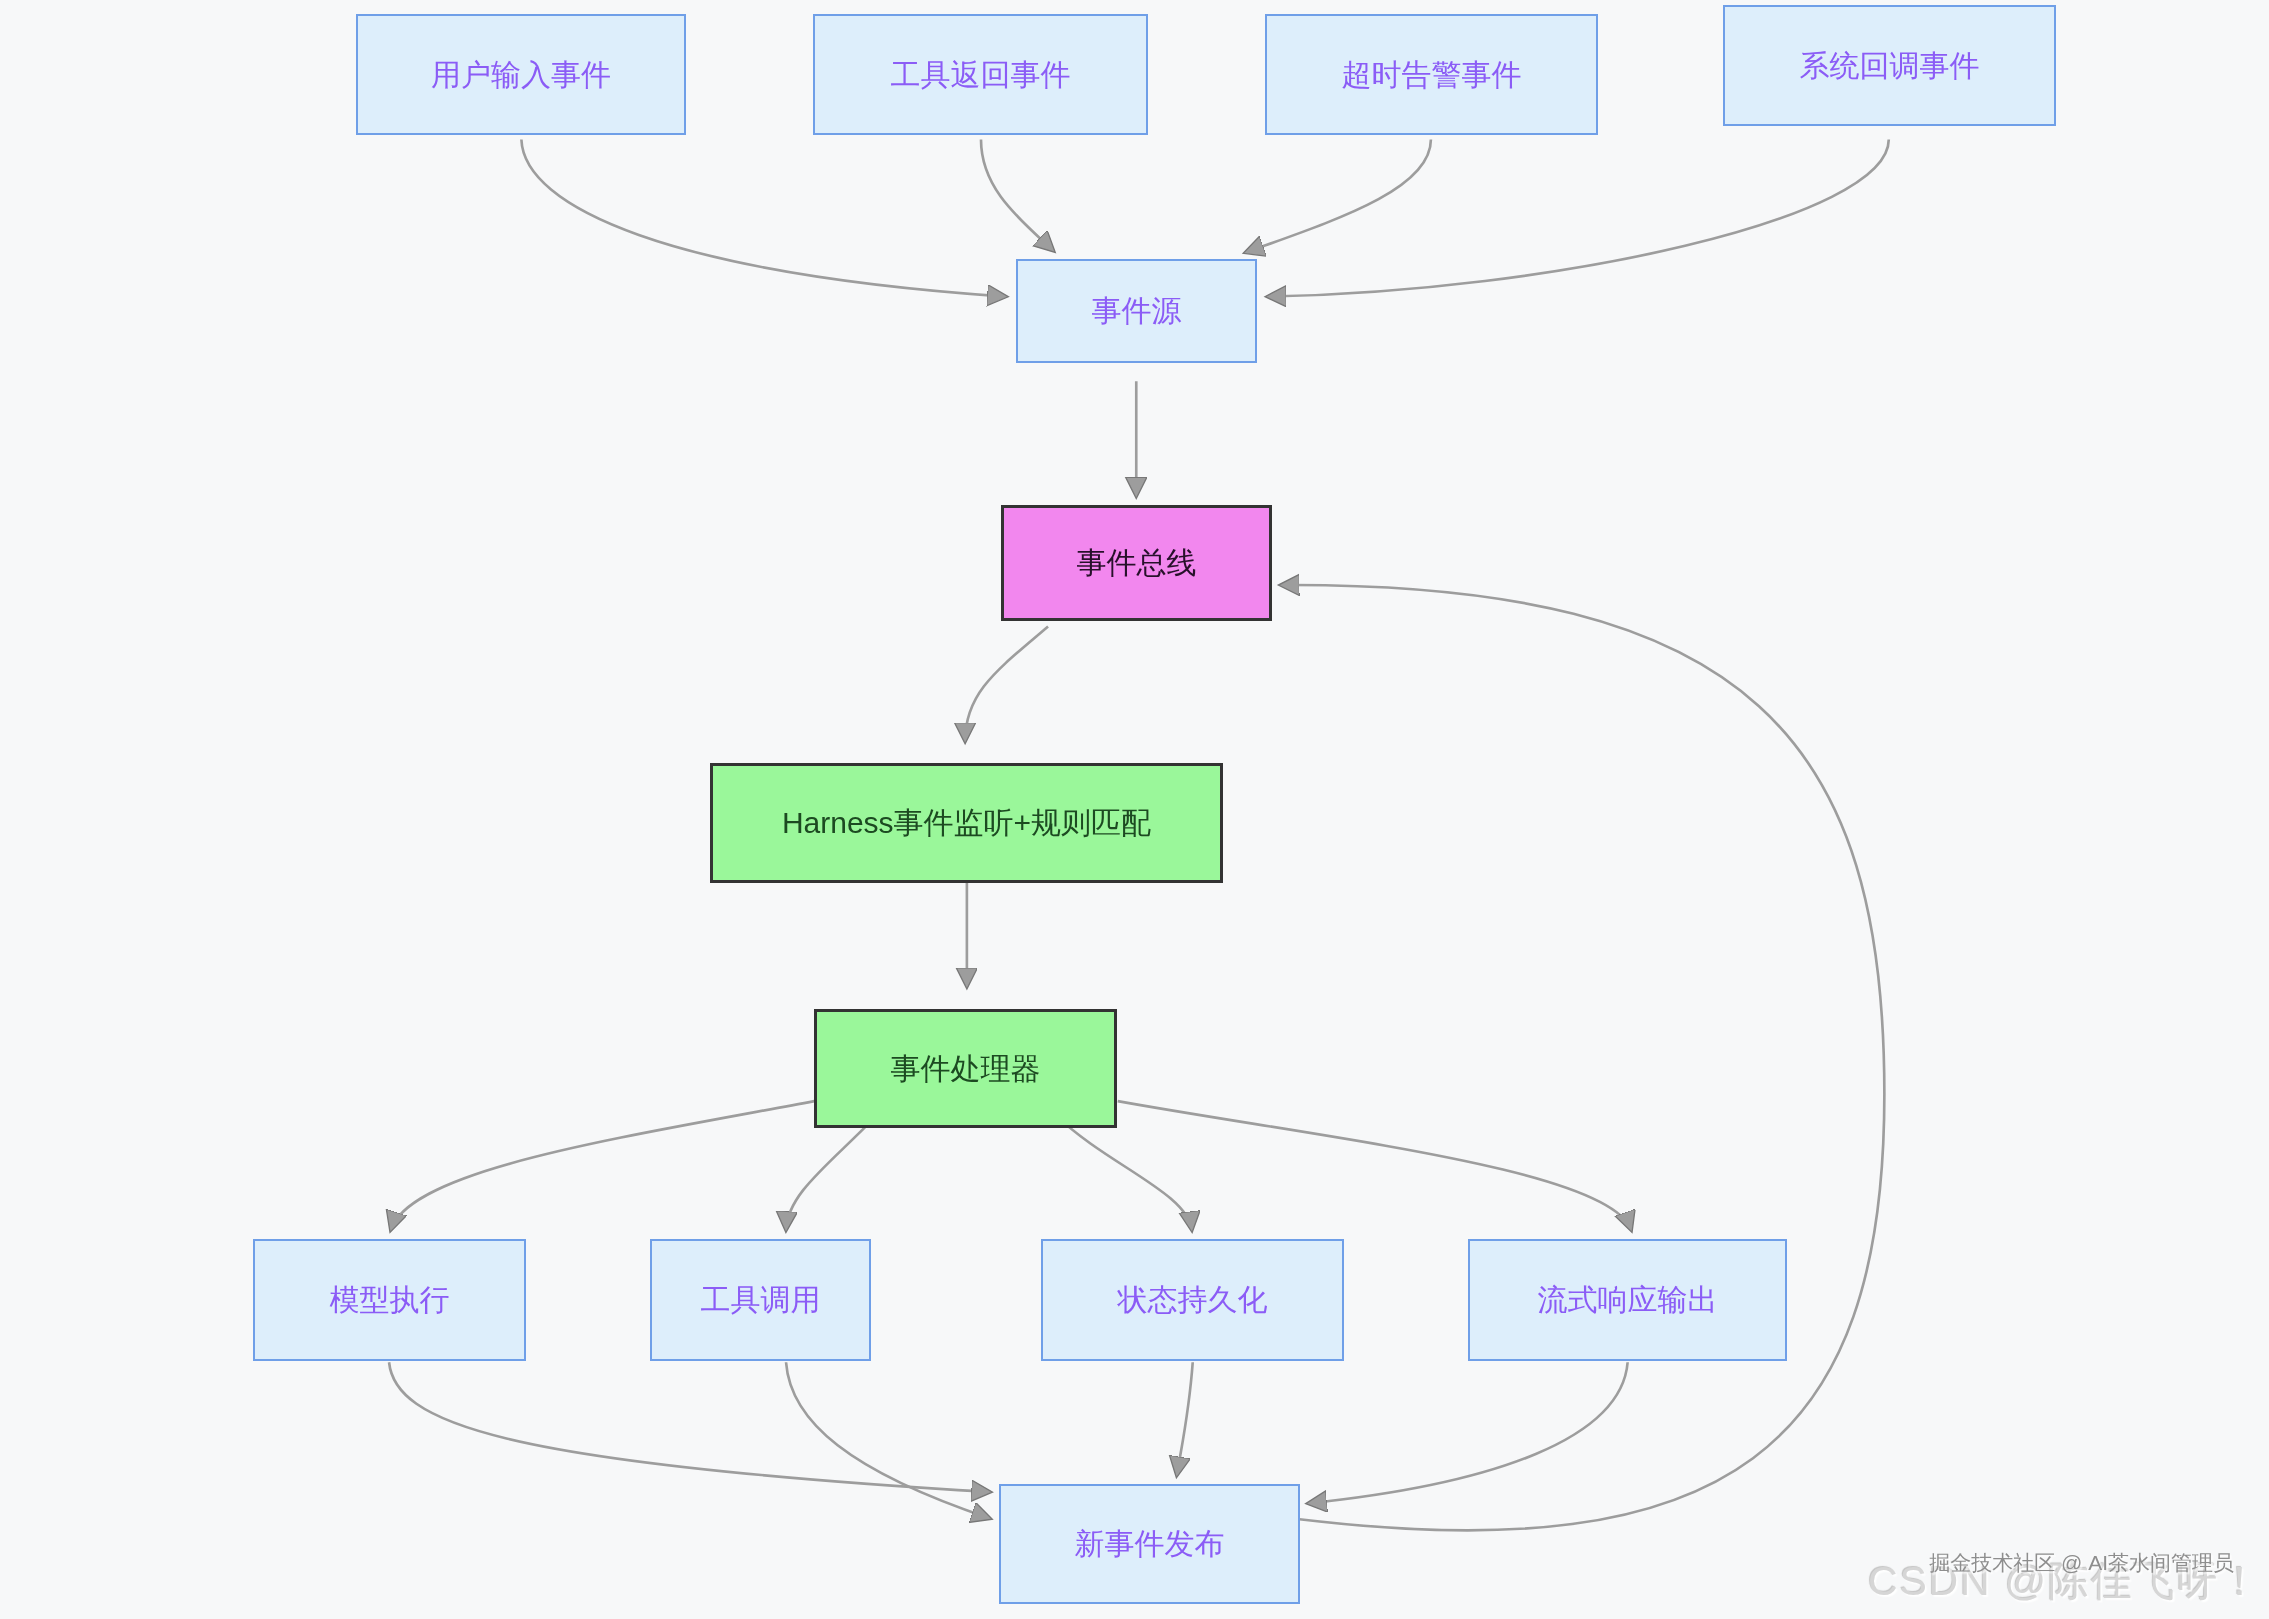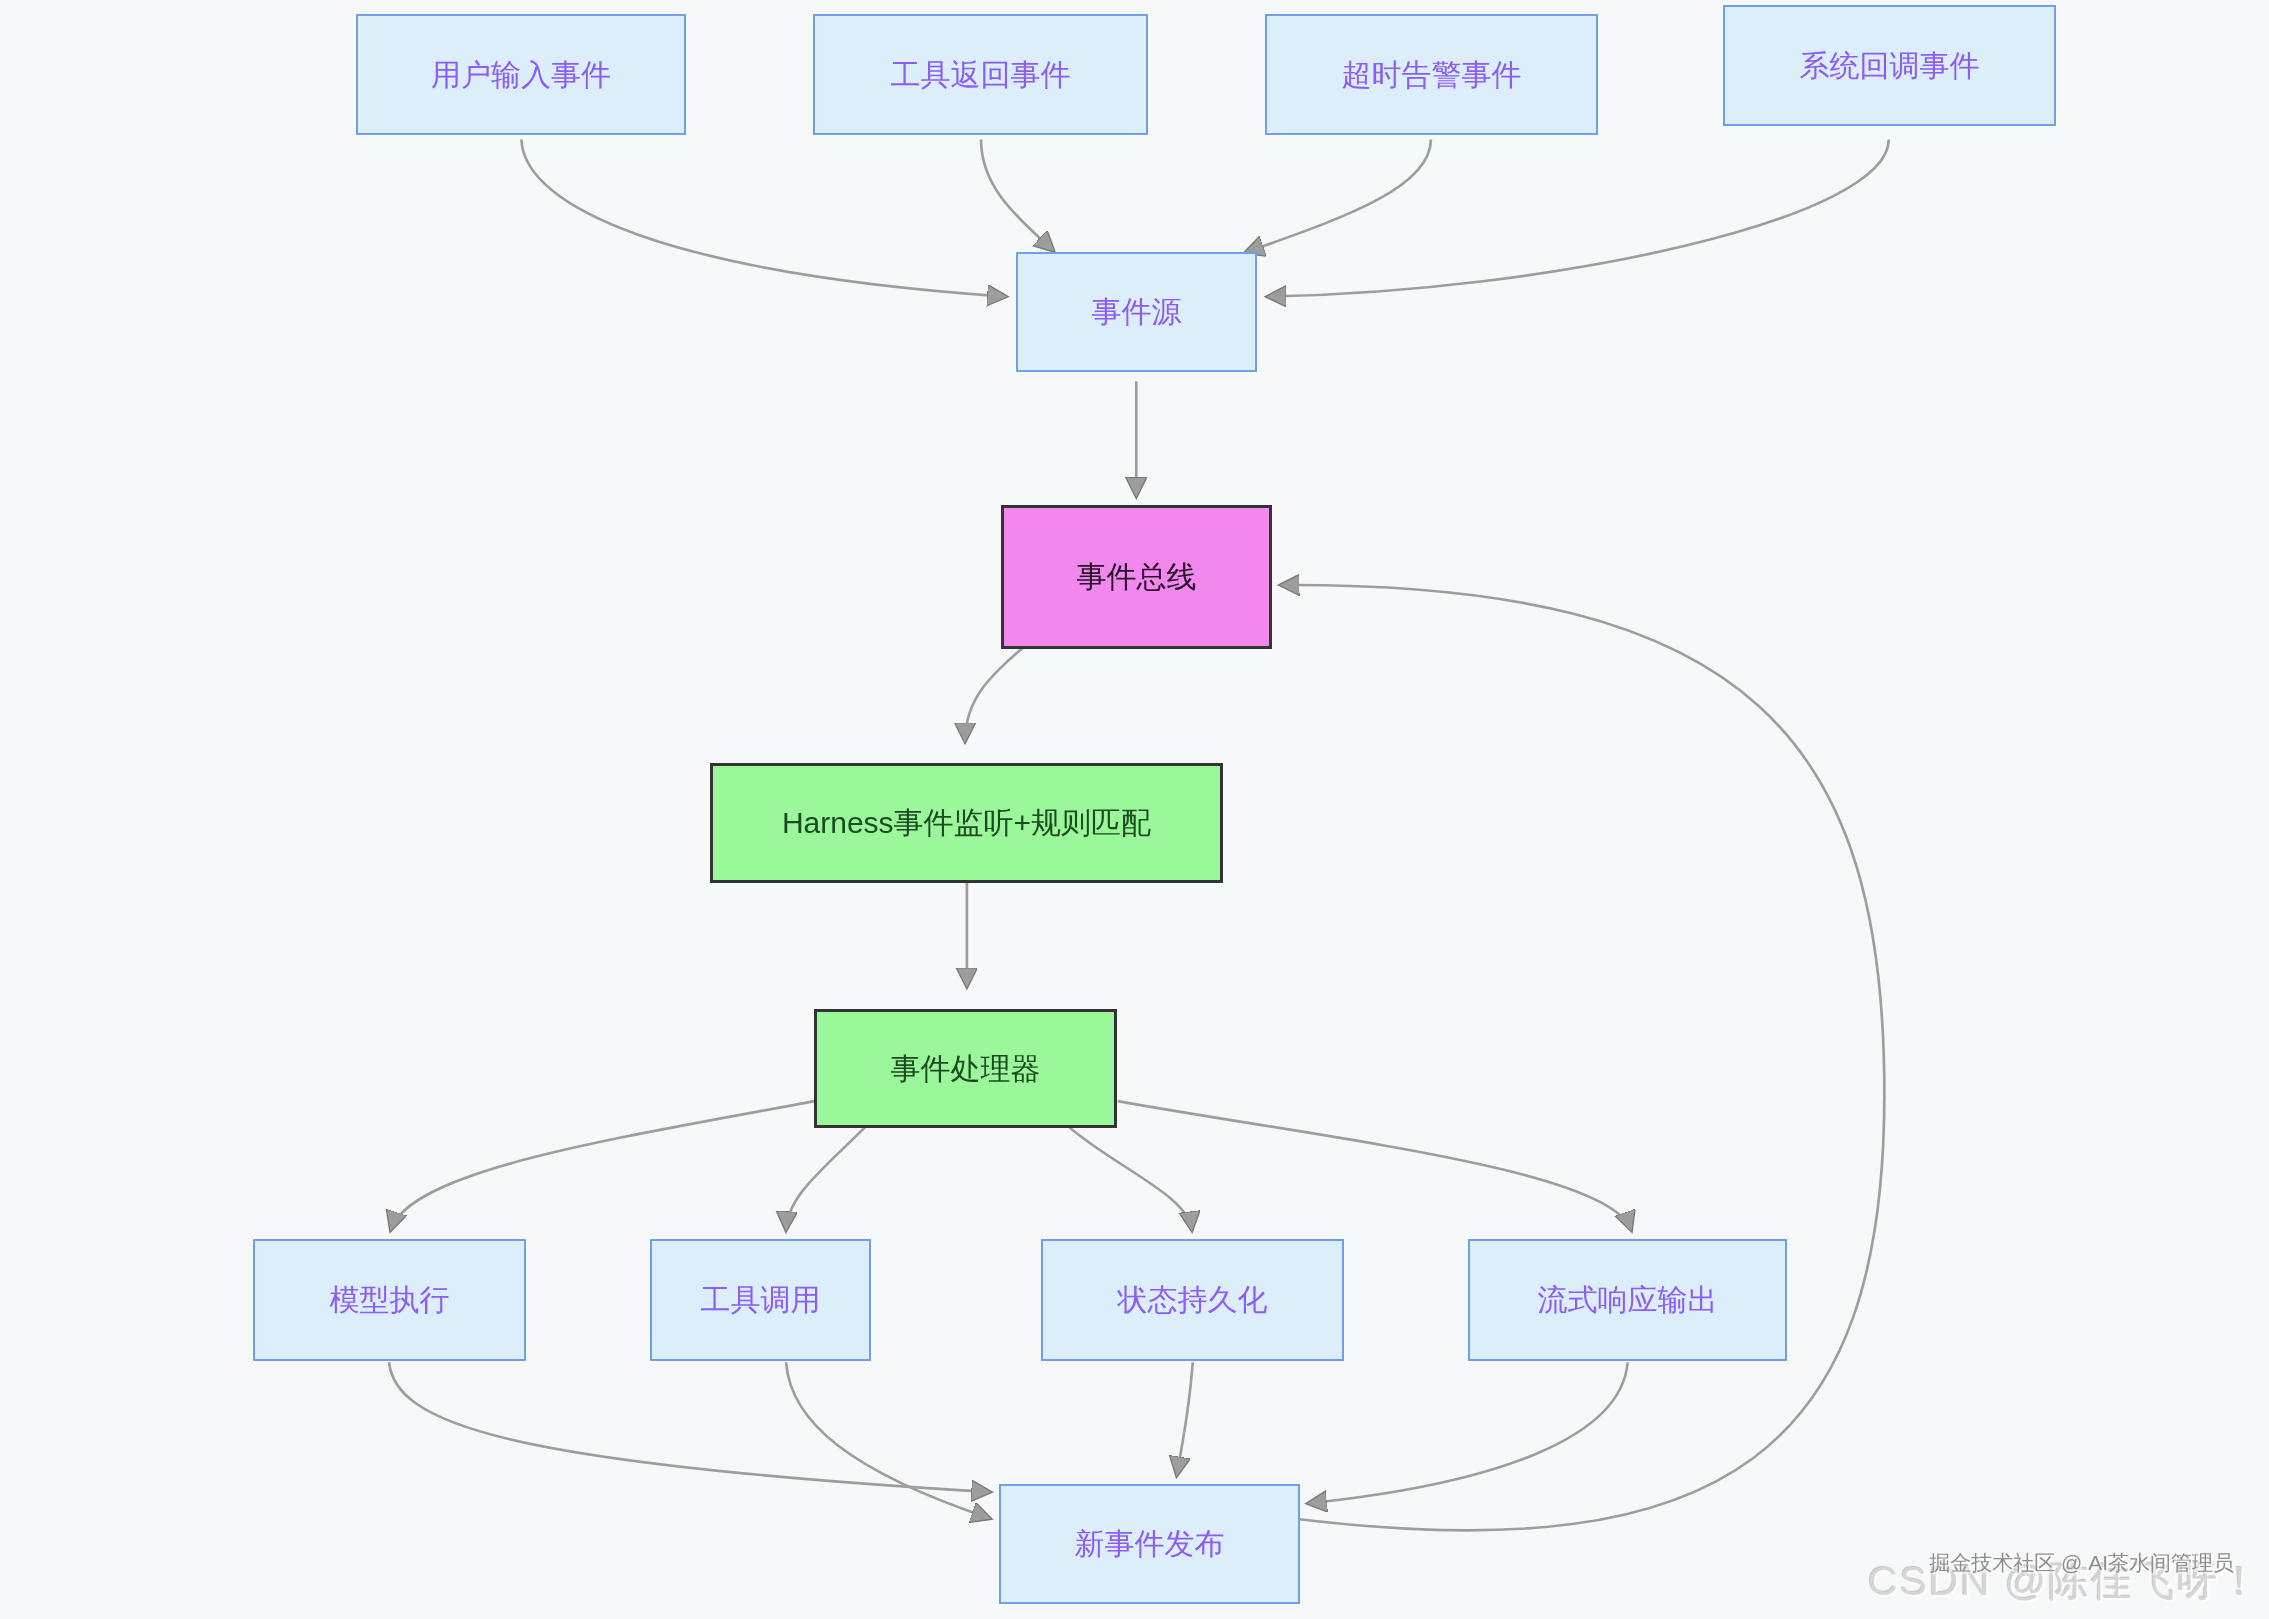--- a/index.html
+++ b/index.html
@@ -111,25 +111,25 @@
   <div class="node blue" style="left:813px;top:14px;width:335px;height:121px">
     <span>工具返回事件</span>
   </div>
   <div class="node blue" style="left:1265px;top:14px;width:333px;height:121px">
     <span>超时告警事件</span>
   </div>
   <div class="node blue" style="left:1723px;top:5px;width:333px;height:121px">
     <span>系统回调事件</span>
   </div>
 
-  <div class="node blue" style="left:1016px;top:252px;width:241px;height:120px">
+  <div class="node blue" style="left:1016px;top:259px;width:241px;height:104px">
     <span>事件源</span>
   </div>
 
-  <div class="node pink" style="left:1001px;top:505px;width:271px;height:144px">
+  <div class="node pink" style="left:1001px;top:505px;width:271px;height:116px">
     <span>事件总线</span>
   </div>
 
   <div class="node green" style="left:710px;top:749px;width:513px;height:120px">
     <span>Harness事件监听+规则匹配</span>
   </div>
 
   <div class="node green" style="left:814px;top:995px;width:303px;height:119px">
     <span>事件处理器</span>
   </div>

